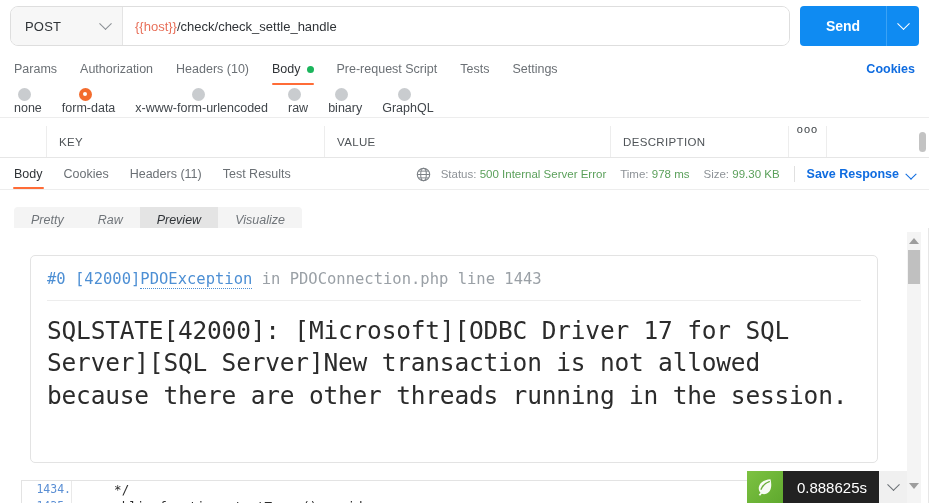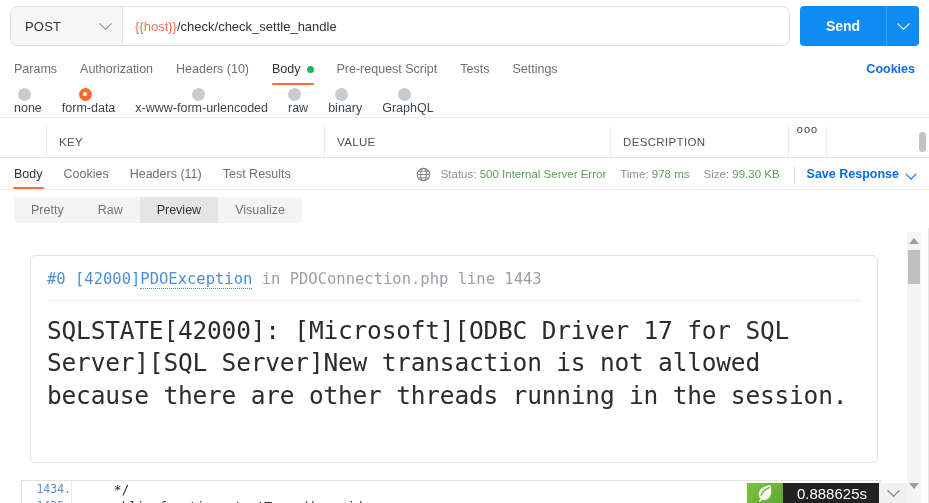--- a/index.html
+++ b/index.html
@@ -152,22 +152,22 @@
   .meta.sz b { color: #5ba05b; }
   .divider-v { width:1px; height:16px; background:#e0e0e0; margin: 0 12px 0 0; }
   .save-resp {
     font-size: 12.5px; color:#0f6ce0; font-weight:bold; cursor:pointer;
     display:flex; align-items:flex-end;
   }
   .save-resp .chev { border-color:#0f6ce0; margin-left: 8px; width:8px; height:8px; }
 
   
   .segwrap {
-    position: absolute; left: 14px; top: 197px;
-    display:flex; background:#f4f4f4; border-radius: 4px; overflow:hidden;
+    position: absolute; left: 14px; top: 207px;
+    display:flex; background:#f4f4f4; border-radius: 4px; overflow:hidden;font-style:italic;
   }
   .seg {
     padding: 6px 17px; font-size: 12.5px; color:#70757a; cursor:pointer;
     white-space:nowrap;
   }
   .seg.active { background:#e4e4e4; color:#2f3337; }
 
   
   .previewarea {
     position: absolute; left:0; top: 228px; width: 929px; height: 275px;
@@ -232,21 +232,21 @@
   .vs-thumb {
     position:absolute; left:1px; top:18px; width:12px; height:34px;
     background:#c0c0c0; cursor:pointer;
   }
   .far-border {
     position:absolute; right:0; top:228px; width:1px; height:275px; background:#e6e6e6;
   }
 
   
   .debugbar {
-    position:absolute; right: 22px; bottom: 0px; height: 20px;
+    position:absolute; right: 22px; bottom: 0px; height: 32px;
     display:flex; align-items:stretch;margin-left:25px;
   }
   .db-logo {
     width: 36px; background: linear-gradient(135deg,#7dc242 0%,#5fa92e 100%);
     display:flex; align-items:center; justify-content:center;
   }
   .db-time {
     background: #222; color:#fff; font-size: 15px;
     font-family: "Liberation Sans", sans-serif;
     display:flex; align-items:center; padding: 0 12px 0 14px; white-space:nowrap;

